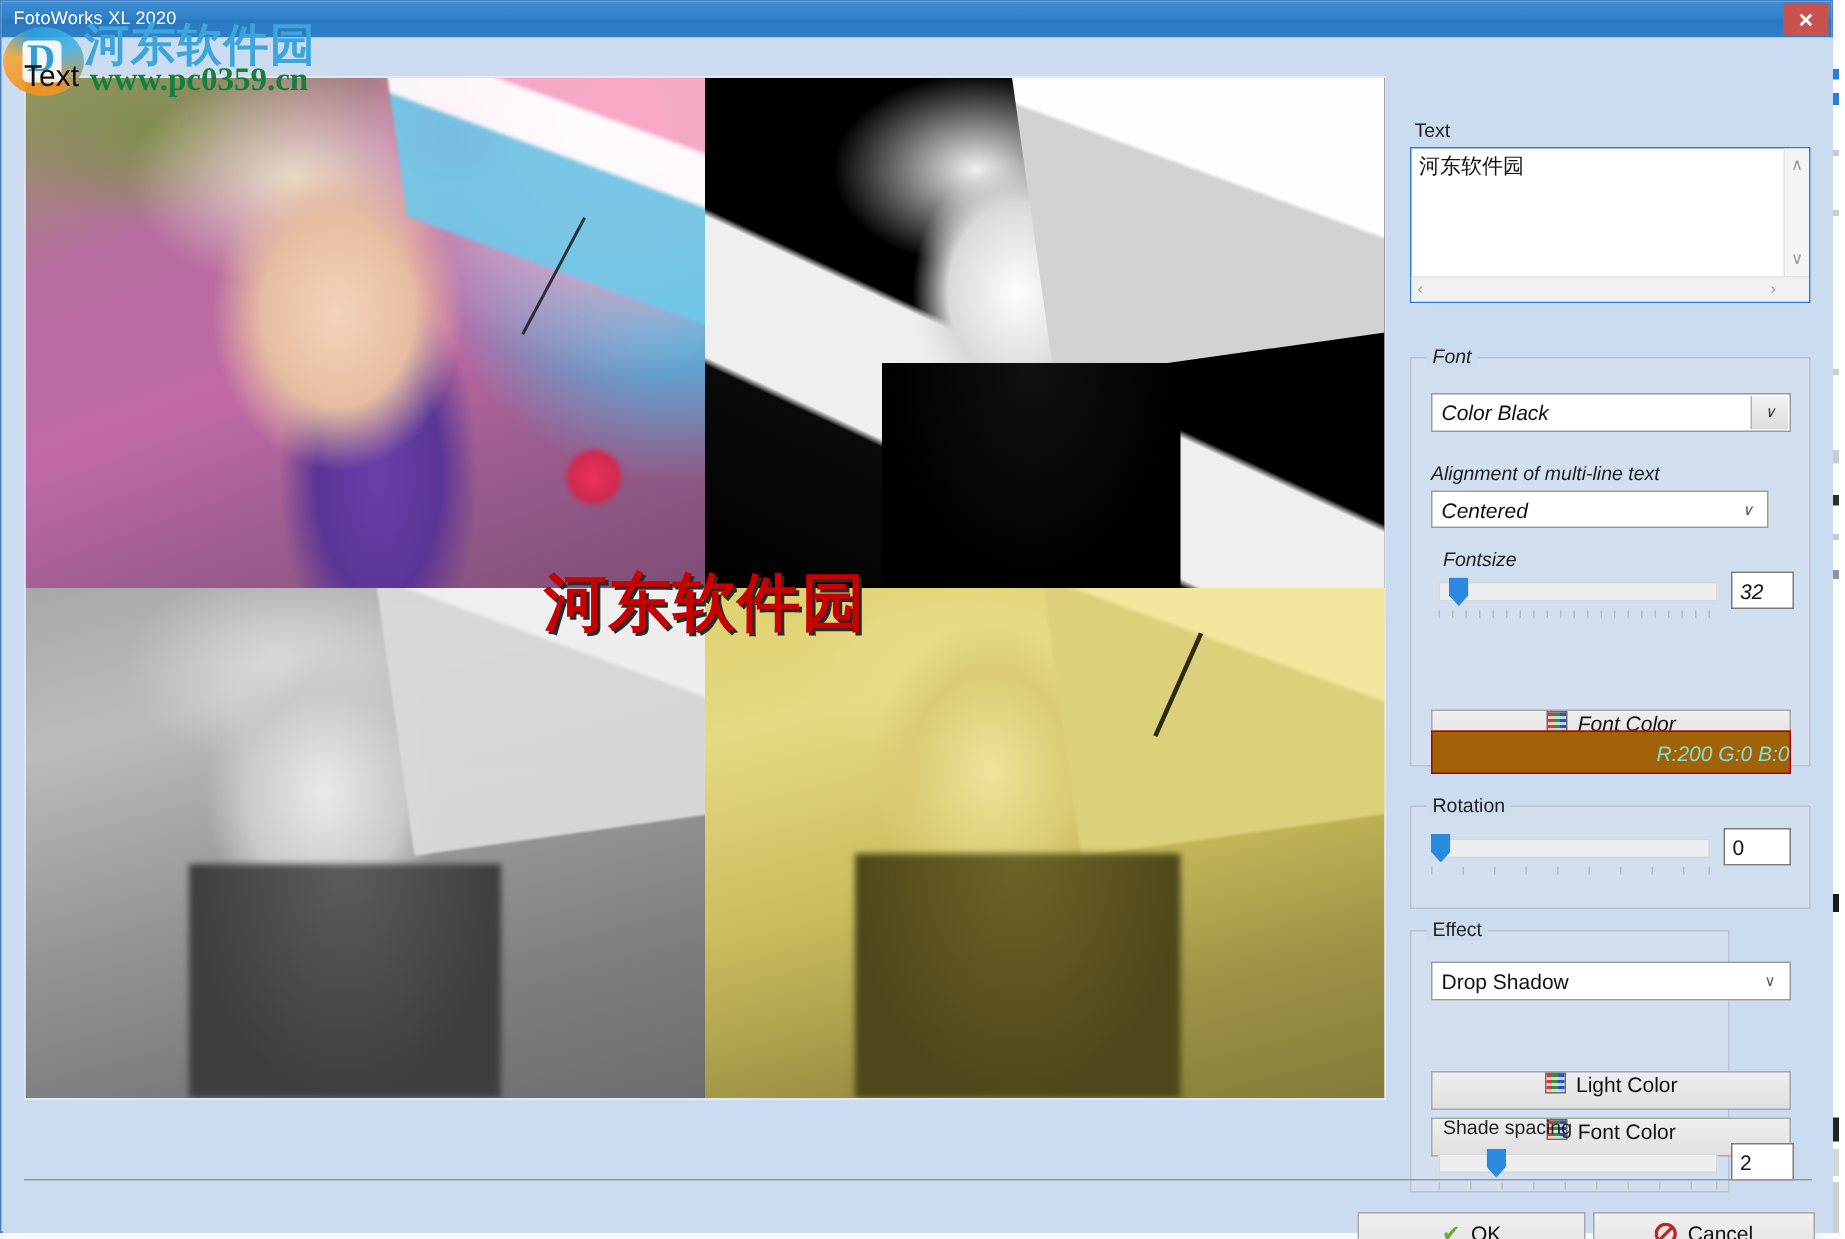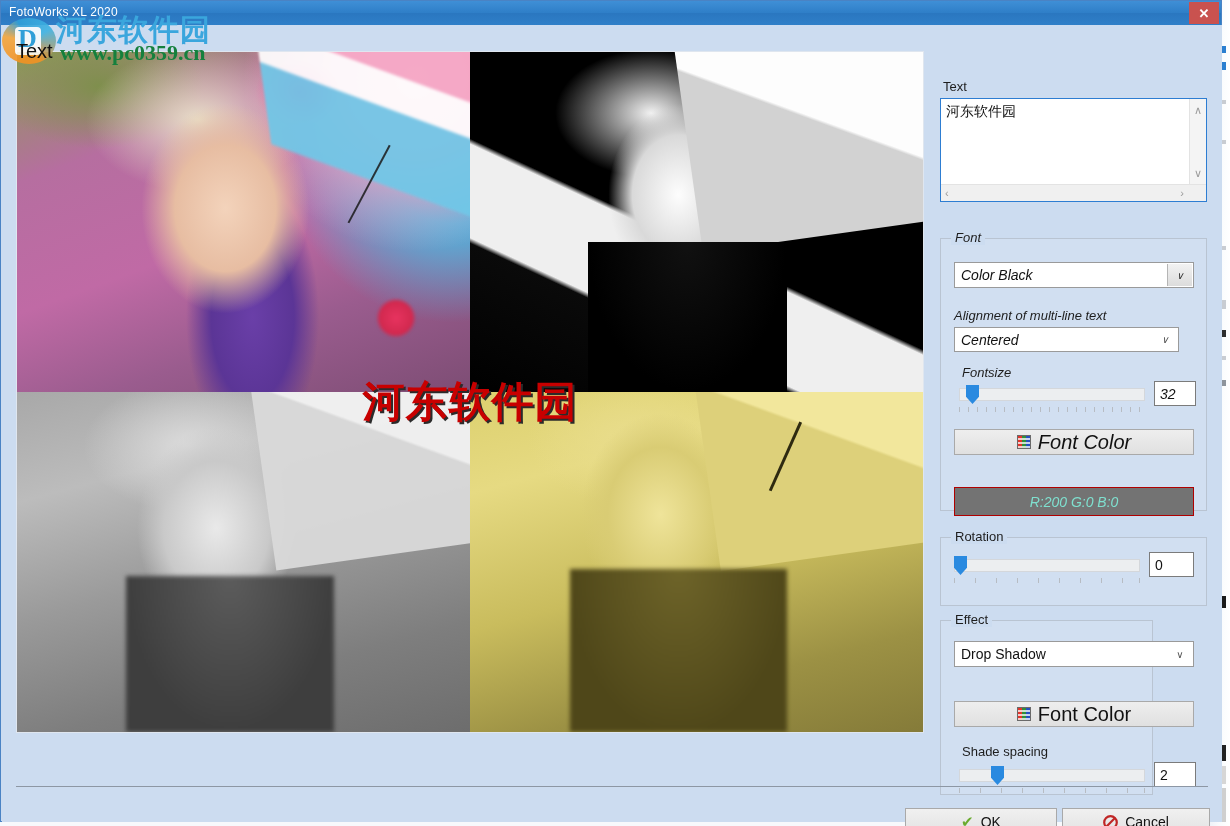--- a/index.html
+++ b/index.html
@@ -245,22 +245,22 @@
   .ticks i{position:absolute;top:0;width:1px;height:5px;background:#b7bcc3;}
   .numbox{
     position:absolute;background:#ffffff;border:1px solid #7b7b7b;
     box-sizing:border-box;font-size:14px;color:#111;
     display:flex;align-items:center;padding-left:5px;
   }
   .flatbtn{
     position:absolute;height:26px;
     background:linear-gradient(to bottom,#eeeeee,#e0e0e0);
     border:1px solid #a9a9a9;box-sizing:border-box;
-    display:flex;align-items:center;justify-content:center;gap:7px;
-    font-size:20px;color:#111;cursor:pointer;
+    display:flex;justify-content:center;gap:7px;
+    font-size:14px;color:#111;cursor:pointer;margin-top:44px;
   }
   #color-swatch{
     position:absolute;left:13px;top:248px;width:240px;height:29px;
     background:#c90000;border:1px solid #b00000;box-sizing:border-box;
     display:flex;align-items:center;justify-content:center;
     font-size:14px;color:#7fe0cf;cursor:pointer;
   }
 
   
   #grp-rot{left:13px;top:488px;width:267px;height:69px;padding-left:24px;}
@@ -428,21 +428,21 @@
           <i style="left:180px"></i>
         </div>
         <div class="numbox" style="left:213px;top:142px;width:42px;height:25px;">32</div>
 
         <div class="flatbtn" style="left:13px;top:190px;width:240px;">
           <span class="grid-ico"></span>
           <span>Font Color</span>
         </div>
 
 
-        <div id="color-swatch" style="background: #737373;">
+        <div id="color-swatch" style="background: #a16207; justify-content: flex-end;">
           <span>R:200  G:0  B:0</span>
         </div>
       </div>
 
       <div class="grp" id="grp-rot">
         <span class="grp-label">Rotation</span>
 
         <div class="slider-track" style="left:13px;top:21px;width:186px;"></div>
         <div class="slider-thumb" style="left:13px;top:18px;"></div>
         <div class="ticks" style="left:13px;top:40px;width:186px;">
@@ -461,20 +461,24 @@
       </div>
 
       <div class="grp" id="grp-eff">
         <span class="grp-label">Effect</span>
 
         <div class="combo flat" style="left:13px;top:20px;width:240px;height:26px;">
           <span>Drop Shadow</span>
           <span class="cbtn">∨</span>
         </div>
 
+        <div class="flatbtn" style="left:13px;top:49px;width:240px;">
+          <span class="grid-ico"></span>
+          <span>Light Color</span>
+        </div>
 
         <div class="flatbtn" style="left:13px;top:80px;width:240px;">
           <span class="grid-ico"></span>
           <span>Font Color</span>
         </div>
 
         <div class="plain-label" style="left:21px;top:123px;">Shade spacing</div>
 
         <div class="slider-track" style="left:18px;top:148px;width:186px;"></div>
         <div class="slider-thumb" style="left:50px;top:145px;"></div>

